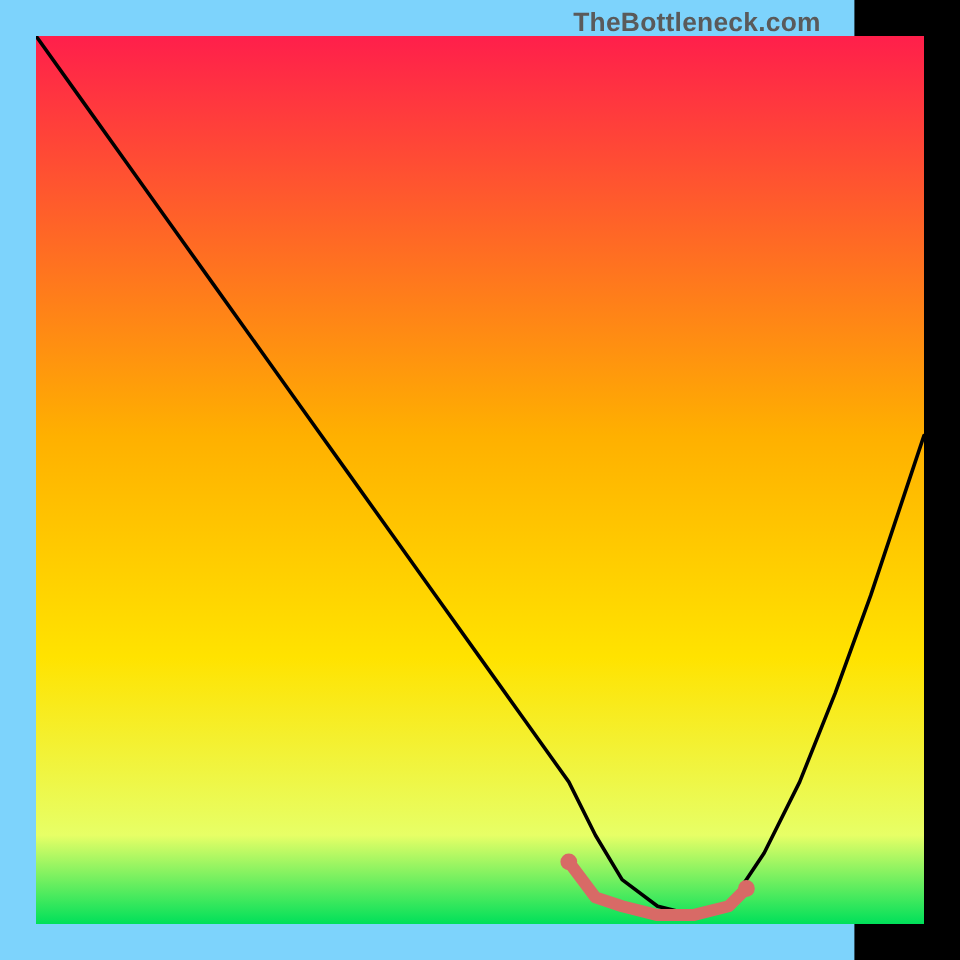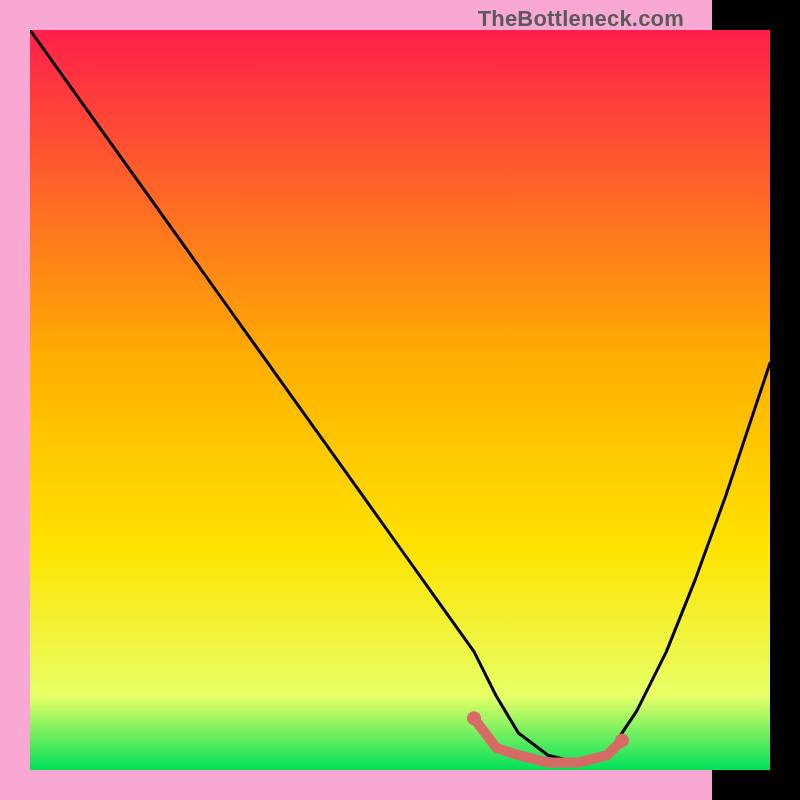--- a/index.html
+++ b/index.html
@@ -7,21 +7,21 @@
     padding: 0;
     width: 800px;
     height: 800px;
     background: #000;
     font-family: Arial, Helvetica, sans-serif;
   }
   .frame {
     position: relative;
     width: 712px;
     height: 800px;
-    background: #f9a8d4;
+    background: #7dd3fc;
   }
   .plot-area {
     position: absolute;
     left: 30px;
     top: 30px;
     width: 740px;
     height: 740px;
     
   }
   .watermark {

